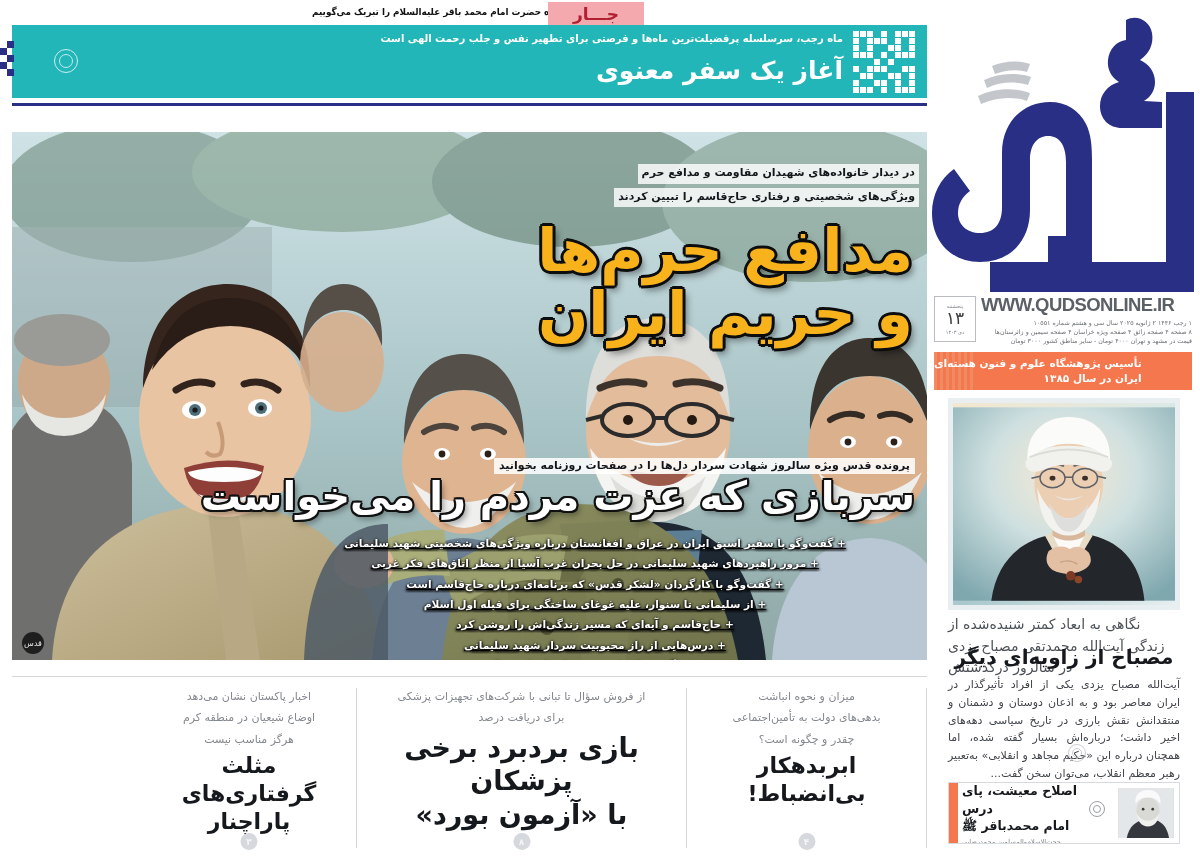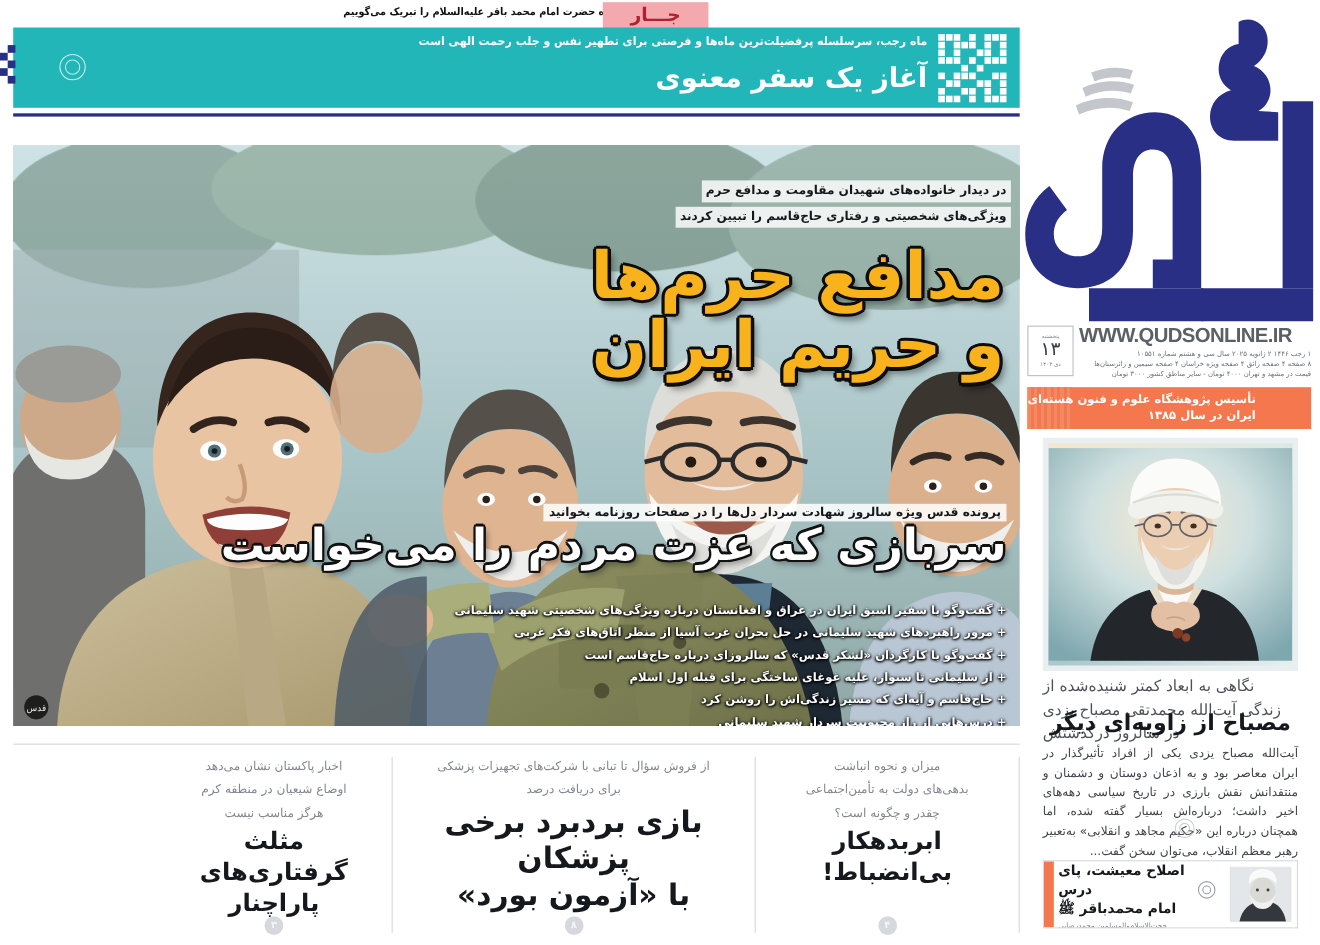--- a/index.html
+++ b/index.html
@@ -435,24 +435,25 @@
     text-shadow:
       -1.6px -1.6px 0 #111, 1.6px -1.6px 0 #111,
       -1.6px  1.6px 0 #111, 1.6px  1.6px 0 #111,
        0 -2.2px 0 #111, 0 2.2px 0 #111,
       -2.2px 0 0 #111, 2.2px 0 0 #111,
        3px 4px 6px rgba(0,0,0,.4);
   }
 
   .bullets {
     position: absolute;
-    top: 413px; right: 12px;
+    top: 401px; right: 12px;
     width: 640px;
     direction: rtl;
-    text-align: right;
+    text-align: center;
+    text-decoration: underline;
   }
   .bullets .b {
     font-size: 10.6px;
     font-weight: bold;
     color: #ffffff;
     line-height: 1.92;
     letter-spacing: -0.25px;
     white-space: nowrap;
     text-shadow: 0 0 3px rgba(0,0,0,.95), 1px 1px 2px rgba(0,0,0,.9), -1px 1px 2px rgba(0,0,0,.8);
   }
@@ -898,21 +899,21 @@
       <span>پرونده قدس ویژه سالروز شهادت سردار دل‌ها را در صفحات روزنامه بخوانید</span>
     </div>
 
     <div class="second-head">
       <div class="ln">سربازی که عزت مردم را می‌خواست</div>
     </div>
 
     <div class="bullets">
       <div class="b">+ گفت‌وگو با سفیر اسبق ایران در عراق و افغانستان درباره ویژگی‌های شخصیتی شهید سلیمانی</div>
       <div class="b">+ مرور راهبردهای شهید سلیمانی در حل بحران غرب آسیا از منظر اتاق‌های فکر غربی</div>
-      <div class="b">+ گفت‌وگو با کارگردان «لشکر قدس» که سالروز‌ای درباره حاج‌قاسم است</div>
+      <div class="b">+ گفت‌وگو با کارگردان «لشکر قدس» که برنامه‌ای درباره حاج‌قاسم است</div>
       <div class="b">+ از سلیمانی تا سنوار، علیه غوغای ساختگی برای قبله اول اسلام</div>
       <div class="b">+ حاج‌قاسم و آیه‌ای که مسیر زندگی‌اش را روشن کرد</div>
       <div class="b">+ درس‌هایی از راز محبوبیت سردار شهید سلیمانی</div>
       <div class="b">+ چگونه حاج‌قاسم «سردار دل‌ها» شد؟</div>
     </div>
 
     <div class="photo-badge">قدس</div>
   </div>
 
   <div class="bottom-rule"></div>

